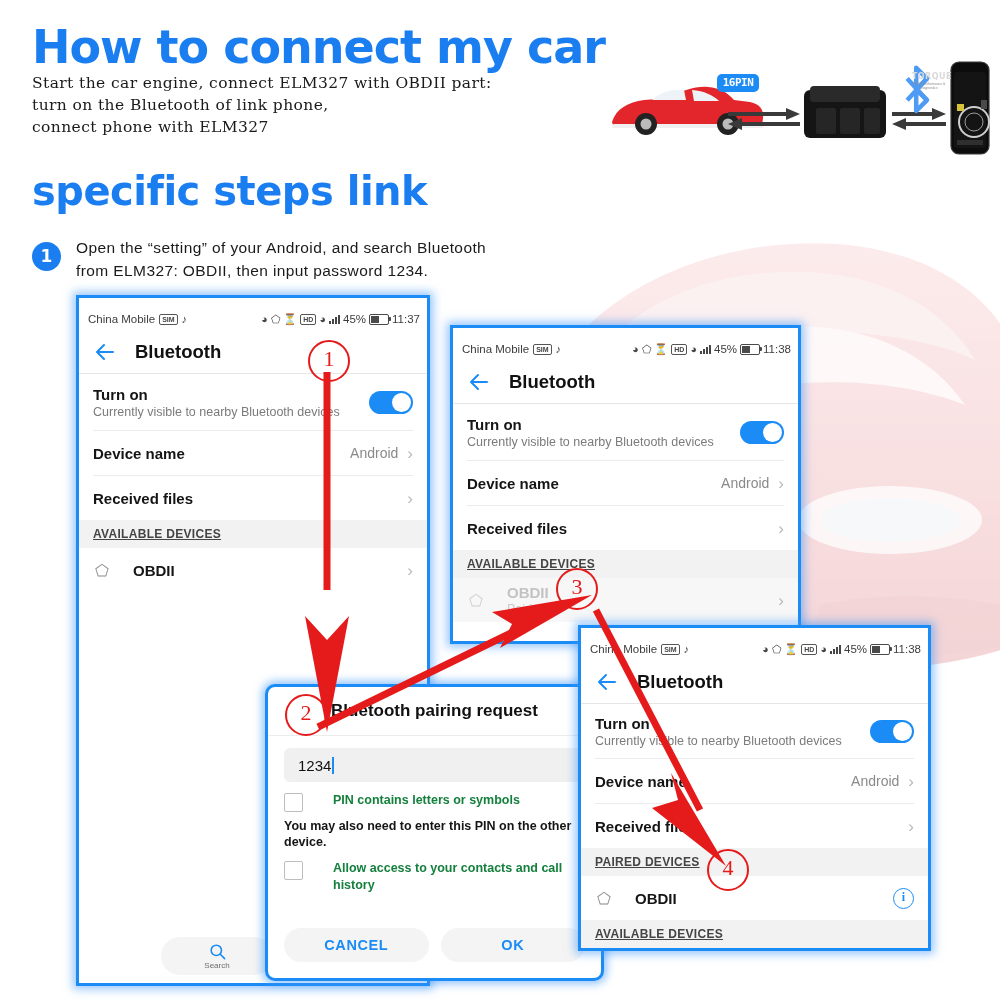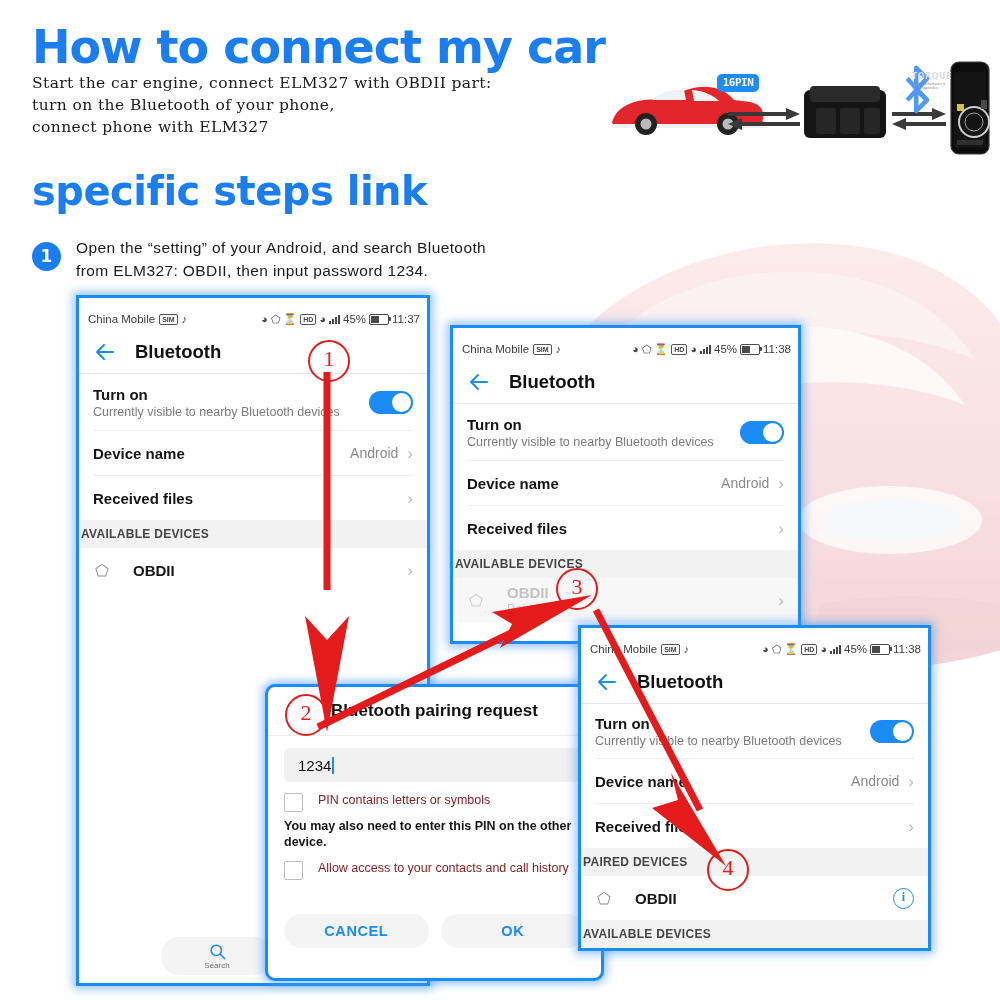--- a/index.html
+++ b/index.html
@@ -69,22 +69,22 @@
           border-bottom:1px solid #e6e6e6;background:#fff;}
   .backarrow{width:24px;height:24px;flex:0 0 auto;}
   .appbar .title{margin-left:18px;font-size:18.5px;font-weight:bold;color:#111;}
 
   .row{position:relative;display:flex;align-items:center;padding:0 14px;background:#fff;}
   .row .lbl{font-size:15px;font-weight:bold;color:#151515;}
   .row .sub{font-size:12.5px;color:#7b7b7b;margin-top:2px;}
   .row .val{margin-left:auto;font-size:14px;color:#8a8a8a;}
   .chev{margin-left:9px;color:#b9b9b9;font-size:17px;line-height:1;font-weight:300;}
   .divider{height:1px;background:#ececec;margin:0 14px;}
-  .sec-head{background:#f2f2f2;padding:7px 2px;font-size:12px;font-weight:bold;
-            color:#444;letter-spacing:.3px;}
+  .sec-head{background:#f2f2f2;padding:7px 14px;font-size:12px;font-weight:bold;
+            color:#444;letter-spacing:.3px;text-decoration:underline;}
   .dev-row{display:flex;align-items:center;padding:0 14px;height:44px;background:#fff;}
   .dev-row .bt{width:18px;text-align:center;color:#8d8d8d;}
   .dev-row .nm{margin-left:22px;font-size:15px;font-weight:bold;color:#151515;}
   .dev-row.muted .nm{color:#c3c3c3;font-weight:bold;}
   .dev-row .nm2{font-size:12.5px;color:#c8c8c8;margin-top:1px;}
   .toggle{margin-left:auto;width:44px;height:23px;border-radius:12px;background:#1b8bf5;position:relative;flex:0 0 auto;}
   .toggle:after{content:"";position:absolute;right:2px;top:2px;width:19px;height:19px;border-radius:50%;background:#fff;}
   .info-i{margin-left:auto;width:19px;height:19px;border:1.6px solid #1b8bf5;border-radius:50%;
           color:#1b8bf5;font-size:12px;font-weight:bold;line-height:17px;text-align:center;font-family:"Liberation Serif",serif;}
 
@@ -100,21 +100,21 @@
     position:absolute;background:#fff;border:3px solid #1b8bf5;border-radius:10px;
     box-shadow:0 0 9px 3px rgba(60,150,250,.55);overflow:hidden;
   }
   .dlg-title{height:48px;display:flex;align-items:center;justify-content:center;
              font-size:17px;font-weight:bold;color:#111;border-bottom:1px solid #ededed;}
   .pin-field{margin:12px 16px 4px 16px;height:34px;border-radius:6px;background:#f0f0f0;
              display:flex;align-items:center;padding:0 14px;font-size:15px;color:#111;}
   .caret{display:inline-block;width:1.5px;height:17px;background:#1b8bf5;margin-left:1px;}
   .cbrow{display:flex;align-items:flex-start;padding:6px 16px 0 16px;}
   .cbox{width:17px;height:17px;border:1.6px solid #bdbdbd;border-radius:2px;flex:0 0 auto;margin-top:1px;}
-  .cbrow .ctxt{margin-left:15px;font-size:12.5px;color:#7f1d1d;line-height:17px;}
+  .cbrow .ctxt{margin-left:30px;font-size:12.5px;color:#15803d;line-height:17px;font-weight:bold;}
   .hint{padding:6px 16px 0 16px;font-size:12.5px;color:#151515;line-height:16px;font-weight:bold;}
   .dlg-btns{display:flex;gap:12px;padding:14px 16px 12px 16px;}
   .dlg-btn{flex:1;height:34px;border-radius:17px;background:#f4f4f4;color:#1b8bf5;
            font-size:14.5px;font-weight:bold;display:flex;align-items:center;justify-content:center;letter-spacing:.6px;}
 
   
   .callout{
     position:absolute;width:38px;height:38px;border-radius:50%;
     border:2px solid #e51b1b;color:#e51b1b;background:transparent;
     font-family:"Liberation Serif", serif;font-size:22px;line-height:34px;text-align:center;
@@ -154,21 +154,21 @@
       <ellipse cx="430" cy="345" rx="70" ry="22" fill="#dfe9f2" opacity=".8"></ellipse>
       <path d="M360,430 C410,418 490,418 548,432 L548,470 C480,486 400,486 352,468 Z" fill="#cf5f66" opacity=".6"></path>
       <path d="M60,350 C70,300 105,268 140,250" stroke="#ffffff" stroke-width="7" fill="none" opacity=".6"></path>
     </g>
   </svg>
 
   <div class="h1">How to connect my car</div>
 
   <div class="intro">
     <div>Start the car engine, connect ELM327 with OBDII part:</div>
-    <div>turn on the Bluetooth of your phone,</div>
+    <div>turn on the Bluetooth of link phone,</div>
     <div>connect phone with ELM327</div>
   </div>
 
   <div class="h2">specific steps link</div>
 
   <div class="step1-wrap">
     <div class="step1-badge">1</div>
     <div class="step1-text">
       <div>Open the “setting” of your Android, and search Bluetooth</div>
       <div>from ELM327: OBDII, then input password 1234.</div>

